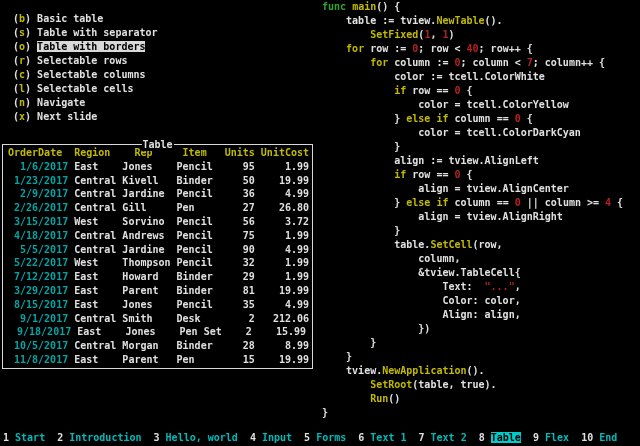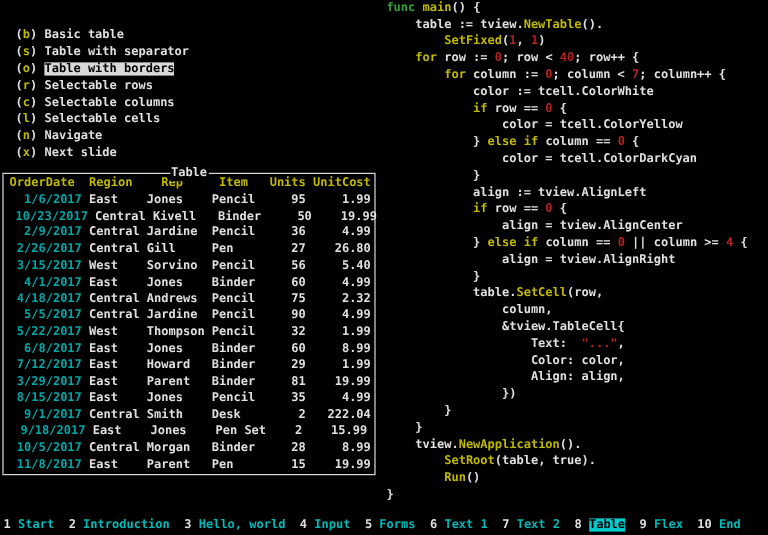--- a/index.html
+++ b/index.html
@@ -2,21 +2,21 @@
 <html><head>
 <meta charset="utf-8">
 <style>
   html,body{margin:0;padding:0;background:#000;}
   .screen{
     position:relative;width:640px;height:446px;background:var(--bg,#000);
     font-family:"DejaVu Sans Mono", monospace;font-size:10px;line-height:14px;
     font-weight:bold;color:var(--white,#e0e0e0);overflow:hidden;
   }
   
-  .menu{position:absolute;left:13px;top:23px;white-space:pre;}
+  .menu{position:absolute;left:13px;top:12px;white-space:pre;}
   .menu-row{height:14px;}
   .menu .key{color:var(--yellow);}
   .menu .sel{background:var(--menuSelBg);color:#000;}
   
   .tablebox{
     position:absolute;left:2px;top:144px;width:303px;
     border:1px solid var(--border);padding:1px 2px 1px 4px;background:#000;
   }
   .tabletitle{
     position:absolute;top:-7px;left:50%;transform:translateX(-50%);
@@ -39,33 +39,31 @@
 <body>
 
 <div class="screen" style="--bg: #000000; --white: #e0e0e0; --yellow: #c1b900; --green: #33a133; --red: #b42222; --dateCyan: #00a6a6; --statusCyan: #00b9b9; --statusSelBg: #00cccc; --menuSelBg: #d9d9d9; --border: #d9d9d9;">
   <div class="menu" id="menu"><div class="menu-row"><span class="w">(</span><span class="key">b</span><span class="w">) </span><span class="w">Basic table</span></div><div class="menu-row"><span class="w">(</span><span class="key">s</span><span class="w">) </span><span class="w">Table with separator</span></div><div class="menu-row"><span class="w">(</span><span class="key">o</span><span class="w">) </span><span class="w sel">Table with borders</span></div><div class="menu-row"><span class="w">(</span><span class="key">r</span><span class="w">) </span><span class="w">Selectable rows</span></div><div class="menu-row"><span class="w">(</span><span class="key">c</span><span class="w">) </span><span class="w">Selectable columns</span></div><div class="menu-row"><span class="w">(</span><span class="key">l</span><span class="w">) </span><span class="w">Selectable cells</span></div><div class="menu-row"><span class="w">(</span><span class="key">n</span><span class="w">) </span><span class="w">Navigate</span></div><div class="menu-row"><span class="w">(</span><span class="key">x</span><span class="w">) </span><span class="w">Next slide</span></div></div>
 
   <div class="tablebox">
     <span class="tabletitle">Table</span>
     <div id="tablerows">
         <div class="trow thead">OrderDate  Region    Rep     Item   Units UnitCost</div>
         <div class="trow"><span class="tdate">  1/6/2017</span><span class="w"> East    Jones    Pencil     95     1.99</span></div>
-        <div class="trow"><span class="tdate"> 10/23/2017</span><span class="w"> Central Kivell   Binder     50    19.99</span></div>
+        <div class="trow"><span class="tdate"> 1/23/2017</span><span class="w"> Central Kivell   Binder     50    19.99</span></div>
         <div class="trow"><span class="tdate">  2/9/2017</span><span class="w"> Central Jardine  Pencil     36     4.99</span></div>
         <div class="trow"><span class="tdate"> 2/26/2017</span><span class="w"> Central Gill     Pen        27    26.80</span></div>
-        <div class="trow"><span class="tdate"> 3/15/2017</span><span class="w"> West    Sorvino  Pencil     56     5.40</span></div>
-        <div class="trow"><span class="tdate">  4/1/2017</span><span class="w"> East    Jones    Binder     60     4.99</span></div>
-        <div class="trow"><span class="tdate"> 4/18/2017</span><span class="w"> Central Andrews  Pencil     75     2.32</span></div>
+        <div class="trow"><span class="tdate"> 3/15/2017</span><span class="w"> West    Sorvino  Pencil     56     3.72</span></div>
+        <div class="trow"><span class="tdate"> 4/18/2017</span><span class="w"> Central Andrews  Pencil     75     1.99</span></div>
         <div class="trow"><span class="tdate">  5/5/2017</span><span class="w"> Central Jardine  Pencil     90     4.99</span></div>
         <div class="trow"><span class="tdate"> 5/22/2017</span><span class="w"> West    Thompson Pencil     32     1.99</span></div>
-        <div class="trow"><span class="tdate">  6/8/2017</span><span class="w"> East    Jones    Binder     60     8.99</span></div>
         <div class="trow"><span class="tdate"> 7/12/2017</span><span class="w"> East    Howard   Binder     29     1.99</span></div>
         <div class="trow"><span class="tdate"> 3/29/2017</span><span class="w"> East    Parent   Binder     81    19.99</span></div>
         <div class="trow"><span class="tdate"> 8/15/2017</span><span class="w"> East    Jones    Pencil     35     4.99</span></div>
-        <div class="trow"><span class="tdate">  9/1/2017</span><span class="w"> Central Smith    Desk        2   222.04</span></div>
+        <div class="trow"><span class="tdate">  9/1/2017</span><span class="w"> Central Smith    Desk        2   212.06</span></div>
         <div class="trow"><span class="tdate"> 9/18/2017</span><span class="w"> East    Jones    Pen Set    2    15.99</span></div>
         <div class="trow"><span class="tdate"> 10/5/2017</span><span class="w"> Central Morgan   Binder     28     8.99</span></div>
         <div class="trow"><span class="tdate"> 11/8/2017</span><span class="w"> East    Parent   Pen        15    19.99</span></div>
       </div>
   </div>
 
   <div class="code" id="code"><div class="code-line"><span class="g">func</span><span class="w"> </span><span class="y">main</span><span class="w">() {</span></div><div class="code-line"><span class="w">    table := tview.</span><span class="y">NewTable</span><span class="w">().</span></div><div class="code-line"><span class="w">        </span><span class="y">SetFixed</span><span class="w">(</span><span class="r">1</span><span class="w">, </span><span class="r">1</span><span class="w">)</span></div><div class="code-line"><span class="w">    </span><span class="y">for</span><span class="w"> row := </span><span class="r">0</span><span class="w">; row &lt; </span><span class="r">40</span><span class="w">; row++ {</span></div><div class="code-line"><span class="w">        </span><span class="y">for</span><span class="w"> column := </span><span class="r">0</span><span class="w">; column &lt; </span><span class="r">7</span><span class="w">; column++ {</span></div><div class="code-line"><span class="w">            color := tcell.ColorWhite</span></div><div class="code-line"><span class="w">            </span><span class="y">if</span><span class="w"> row == </span><span class="r">0</span><span class="w"> {</span></div><div class="code-line"><span class="w">                color = tcell.ColorYellow</span></div><div class="code-line"><span class="w">            } </span><span class="y">else</span><span class="w"> </span><span class="y">if</span><span class="w"> column == </span><span class="r">0</span><span class="w"> {</span></div><div class="code-line"><span class="w">                color = tcell.ColorDarkCyan</span></div><div class="code-line"><span class="w">            }</span></div><div class="code-line"><span class="w">            align := tview.AlignLeft</span></div><div class="code-line"><span class="w">            </span><span class="y">if</span><span class="w"> row == </span><span class="r">0</span><span class="w"> {</span></div><div class="code-line"><span class="w">                align = tview.AlignCenter</span></div><div class="code-line"><span class="w">            } </span><span class="y">else</span><span class="w"> </span><span class="y">if</span><span class="w"> column == </span><span class="r">0</span><span class="w"> || column &gt;= </span><span class="r">4</span><span class="w"> {</span></div><div class="code-line"><span class="w">                align = tview.AlignRight</span></div><div class="code-line"><span class="w">            }</span></div><div class="code-line"><span class="w">            table.</span><span class="y">SetCell</span><span class="w">(row,</span></div><div class="code-line"><span class="w">                column,</span></div><div class="code-line"><span class="w">                &amp;tview.TableCell{</span></div><div class="code-line"><span class="w">                    Text:  </span><span class="r">"..."</span><span class="w">,</span></div><div class="code-line"><span class="w">                    Color: color,</span></div><div class="code-line"><span class="w">                    Align: align,</span></div><div class="code-line"><span class="w">                })</span></div><div class="code-line"><span class="w">        }</span></div><div class="code-line"><span class="w">    }</span></div><div class="code-line"><span class="w">    tview.</span><span class="y">NewApplication</span><span class="w">().</span></div><div class="code-line"><span class="w">        </span><span class="y">SetRoot</span><span class="w">(table, true).</span></div><div class="code-line"><span class="w">        </span><span class="y">Run</span><span class="w">()</span></div><div class="code-line"><span class="w">}</span></div></div>
 
   <div class="statusbar" id="statusbar"><span><span class="sb-num">1 </span><span class="sb-label">Start</span></span>  <span><span class="sb-num">2 </span><span class="sb-label">Introduction</span></span>  <span><span class="sb-num">3 </span><span class="sb-label">Hello, world</span></span>  <span><span class="sb-num">4 </span><span class="sb-label">Input</span></span>  <span><span class="sb-num">5 </span><span class="sb-label">Forms</span></span>  <span><span class="sb-num">6 </span><span class="sb-label">Text 1</span></span>  <span><span class="sb-num">7 </span><span class="sb-label">Text 2</span></span>  <span><span class="sb-num">8 </span><span class="sb-label sb-sel">Table</span></span>  <span><span class="sb-num">9 </span><span class="sb-label">Flex</span></span>  <span><span class="sb-num">10 </span><span class="sb-label">End</span></span></div>
 </div>

